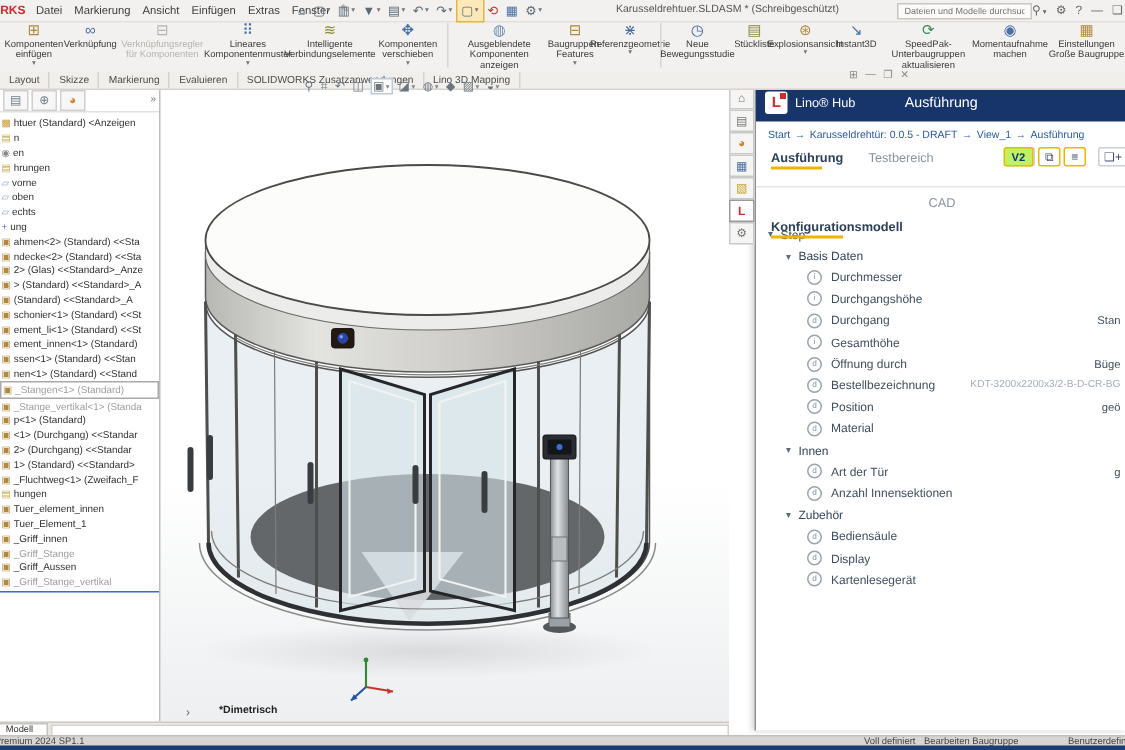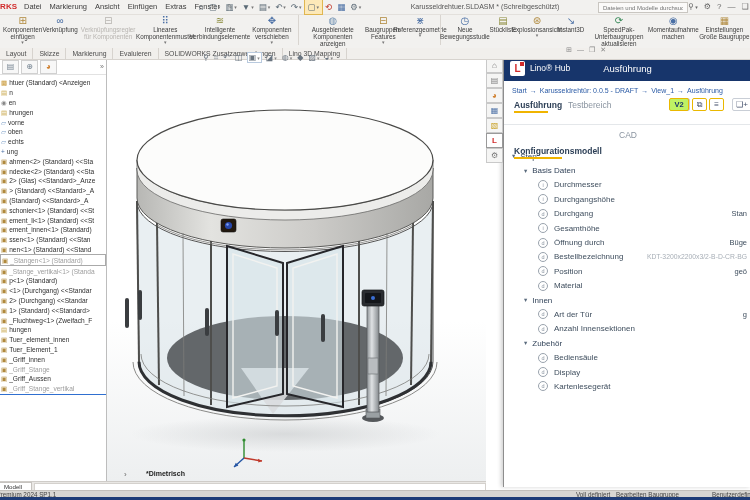--- a/index.html
+++ b/index.html
@@ -87,21 +87,21 @@
              font-size:10px;font-weight:bold;color:#d12b2b;text-align:center;line-height:15px;}
   .lino-logo .dot{position:absolute;right:1.5px;top:1.5px;width:3.5px;height:3.5px;background:#d12b2b;}
   .lino-brand{font-size:8.5px;color:#fff;margin-left:5px;z-index:2;}
   .lino-title{position:absolute;left:0;right:0;text-align:center;font-size:9.5px;color:#fff;}
   .lino-bc{display:flex;align-items:center;padding:6px 8px 2px 8px;white-space:nowrap;overflow:hidden;}
   .bitem{font-size:7px;color:#2a5aa5;}
   .bsep{font-size:7px;color:#2a5aa5;padding:0 3px;}
   .lino-tabs{position:relative;height:22px;}
   .ltab{position:absolute;top:4px;font-size:8.5px;color:#2e4057;}
   .ltab.t0{left:10px;font-weight:bold;} .ltab.t0::after{content:"";position:absolute;left:0;bottom:-3px;width:70%;height:2px;background:#f0b400;}
-  .ltab.t1{left:64px;color:#8a94a0;font-weight:normal;}
+  .ltab.t1{left:75px;color:#8a94a0;font-weight:normal;}
   .vbtn{position:absolute;top:2px;height:13px;box-sizing:border-box;border:1px solid #c9ced6;background:#fff;
         font-size:7.5px;line-height:11px;text-align:center;color:#44506b;border-radius:2px;}
   .vbtn.v1{left:142px;width:20px;margin-left:24px;}
   .vbtn.v2{left:165px;width:20px;border-color:#eab800;color:#17356b;font-weight:bold;background:#bef264;}
   .ibtn{position:absolute;top:2px;width:15px;height:13px;box-sizing:border-box;border:1px solid #eab800;background:#fff;
         border-radius:2px;font-size:8px;line-height:11px;text-align:center;color:#44506b;}
   .ibtn.b1{left:188px;} .ibtn.b2{left:205px;}
   .ibtn.b3{left:228px;width:20px;border-color:#c9ced6;}
   .lino-div{height:1px;background:#e4e7ea;margin-top:6px;}
   .lino-subtabs{position:relative;height:20px;}

